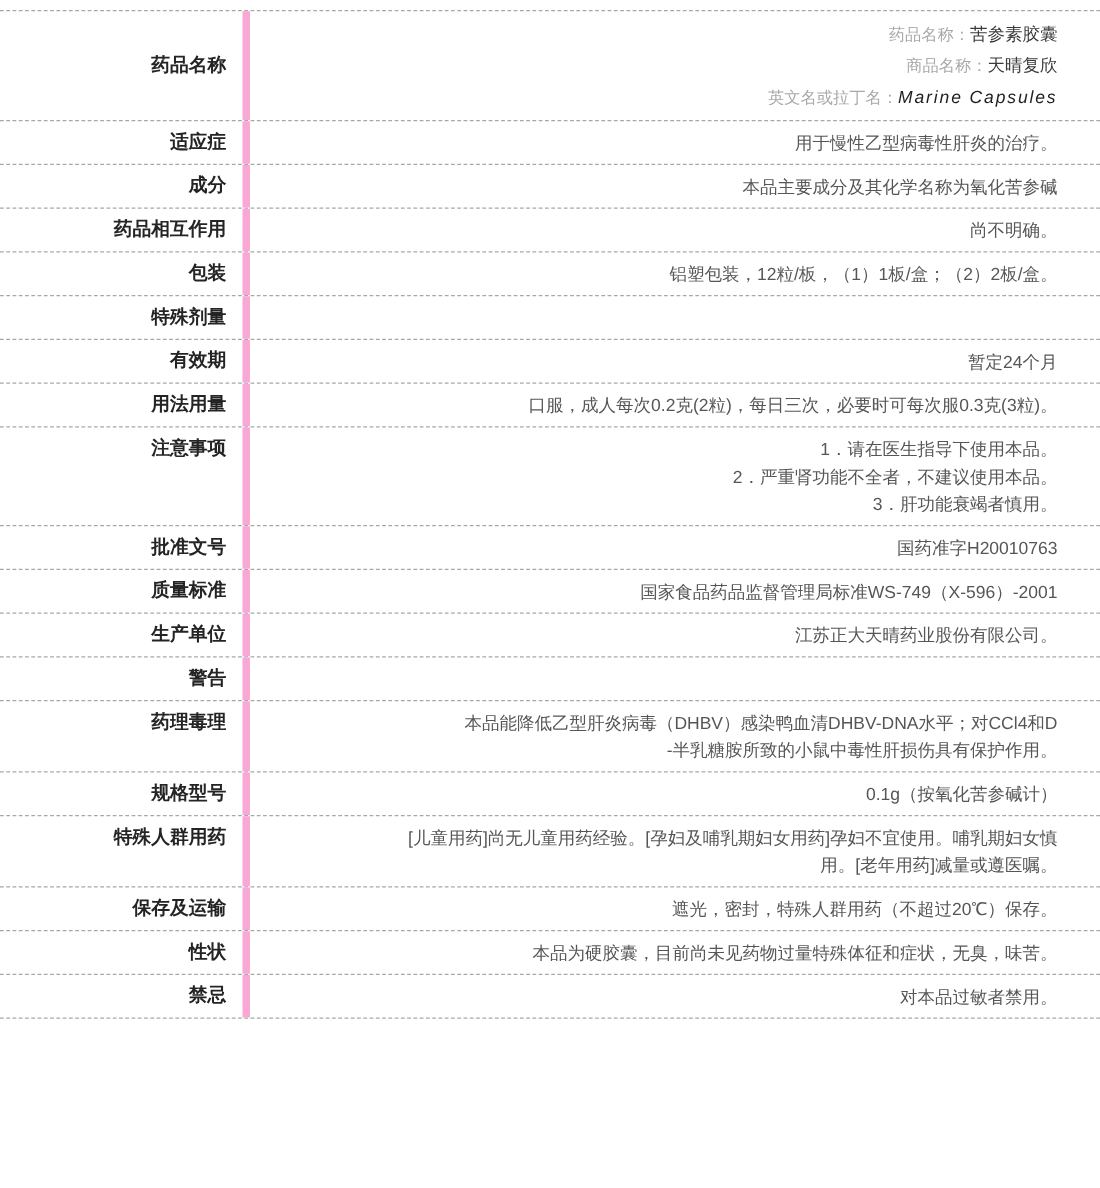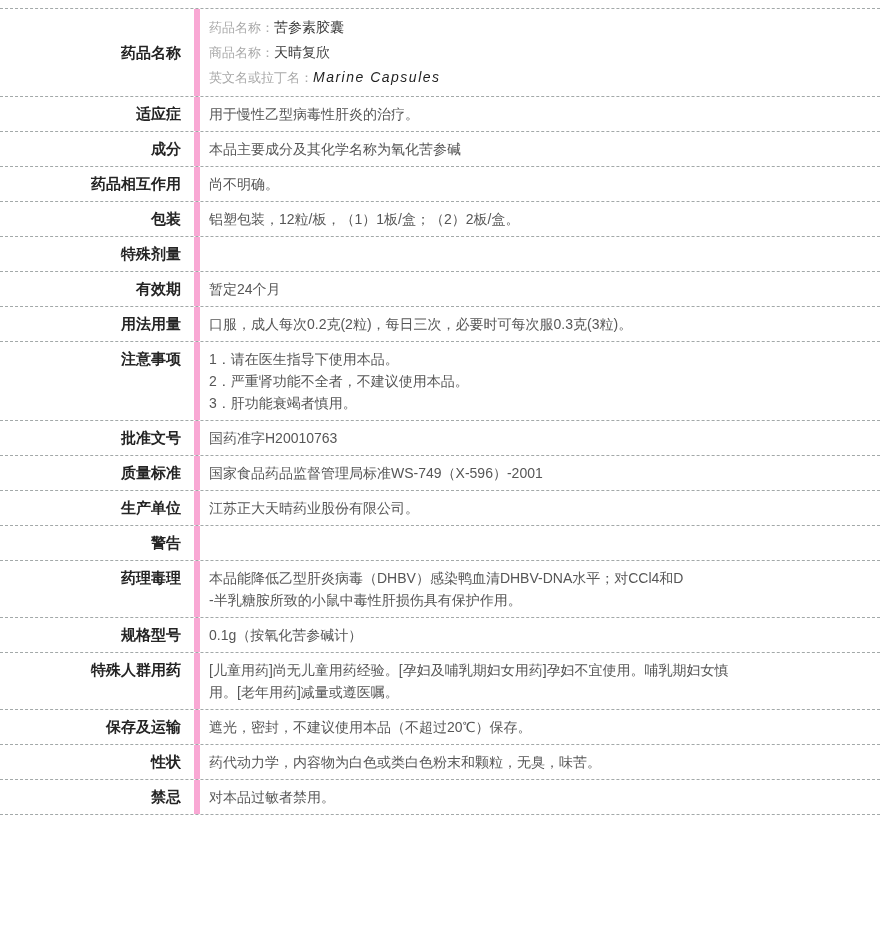--- a/index.html
+++ b/index.html
@@ -40,20 +40,21 @@
     align-items: center;
     justify-content: flex-end;
   }
   .content-cell {
     flex: 1 1 auto;
     box-sizing: border-box;
     padding: 6px 34px 6px 9px;
     font-size: 14px;
     color: #565656;
     line-height: 22px;
+    text-align: right;
   }
   .row-text {
     white-space: pre-line;
   }
   .field-line {
     line-height: 24px;
     white-space: nowrap;
   }
   .field-key {
     color: #a9a9a9;
@@ -139,23 +140,23 @@
       <div class="label-cell">规格型号</div>
       <div class="content-cell"><span class="row-text">0.1g（按氧化苦参碱计）</span></div>
     </div>
     <div class="row">
       <div class="label-cell">特殊人群用药</div>
       <div class="content-cell"><span class="row-text">[儿童用药]尚无儿童用药经验。[孕妇及哺乳期妇女用药]孕妇不宜使用。哺乳期妇女慎
 用。[老年用药]减量或遵医嘱。</span></div>
     </div>
     <div class="row">
       <div class="label-cell">保存及运输</div>
-      <div class="content-cell"><span class="row-text">遮光，密封，不建议使用本品（不超过20℃）保存。</span></div>
+      <div class="content-cell"><span class="row-text">遮光，密封，特殊人群用药（不超过20℃）保存。</span></div>
     </div>
     <div class="row">
       <div class="label-cell">性状</div>
-      <div class="content-cell"><span class="row-text">药代动力学，内容物为白色或类白色粉末和颗粒，无臭，味苦。</span></div>
+      <div class="content-cell"><span class="row-text">本品为硬胶囊，目前尚未见药物过量特殊体征和症状，无臭，味苦。</span></div>
     </div>
     <div class="row">
       <div class="label-cell">禁忌</div>
       <div class="content-cell"><span class="row-text">对本品过敏者禁用。</span></div>
     </div>
   </div>
 
 </body></html>

